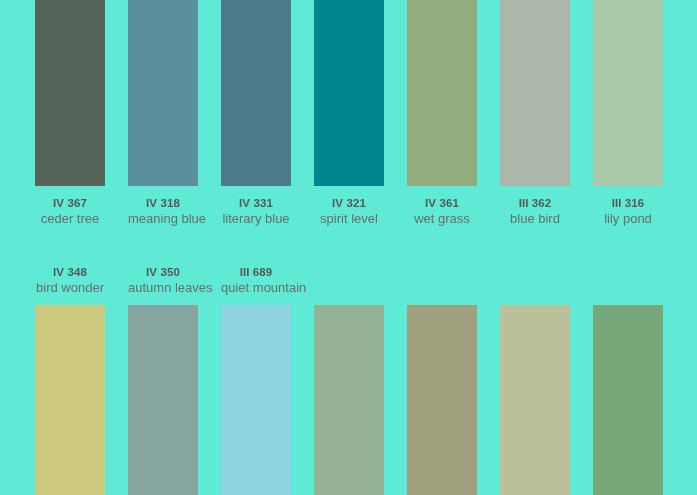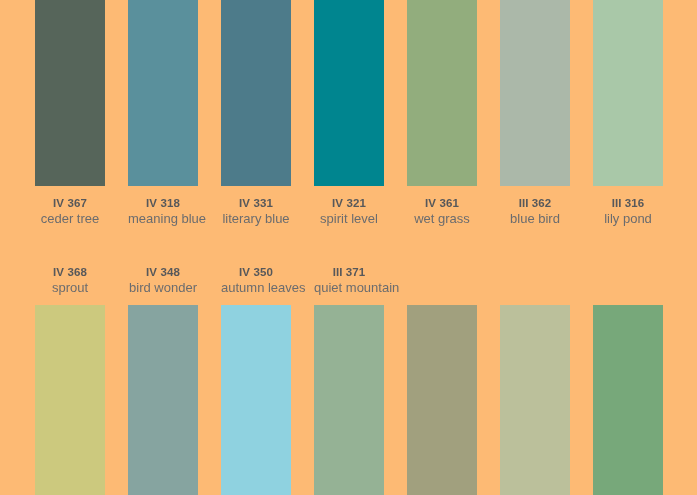--- a/index.html
+++ b/index.html
@@ -13,21 +13,21 @@
     height: 495px;
     overflow: hidden;
     font-family: "Liberation Sans", "DejaVu Sans", sans-serif;
     -webkit-font-smoothing: antialiased;
   }
 
   .palette-sheet {
     position: relative;
     width: 697px;
     height: 495px;
-    background: #fdba74;
+    background: #5eead4;
   }
 
   
   .swatch-row {
     position: absolute;
     left: 35px;
     width: 628px;
     display: grid;
     grid-template-columns: repeat(7, 70px);
     column-gap: 23px;
@@ -131,33 +131,29 @@
       <span class="label-name">blue bird</span>
     </div>
     <div class="label-cell">
       <span class="label-code">III 316</span>
       <span class="label-name">lily pond</span>
     </div>
   </div>
 
   <div class="swatch-row row-two-labels">
     <div class="label-cell">
-      <span class="label-code">IV 368</span>
-      <span class="label-name">sprout</span>
-    </div>
-    <div class="label-cell">
       <span class="label-code">IV 348</span>
       <span class="label-name">bird wonder</span>
     </div>
     <div class="label-cell">
       <span class="label-code">IV 350</span>
       <span class="label-name">autumn leaves</span>
     </div>
     <div class="label-cell">
-      <span class="label-code">III 371</span>
+      <span class="label-code">III 689</span>
       <span class="label-name">quiet mountain</span>
     </div>
   </div>
 
   <div class="swatch-row row-two">
     <div class="swatch" title="IV 368 sprout" style="background-color: rgb(204, 201, 126);"></div>
     <div class="swatch" title="IV 348 blue wonder" style="background-color: rgb(134, 164, 160);"></div>
     <div class="swatch" title="IV 352 dreaming blue" style="background-color: rgb(143, 210, 224);"></div>
     <div class="swatch" title="IV 350 autumn leaves" style="background-color: rgb(149, 178, 149);"></div>
     <div class="swatch" title="IV 334 velvet mud" style="background-color: rgb(161, 160, 126);"></div>

